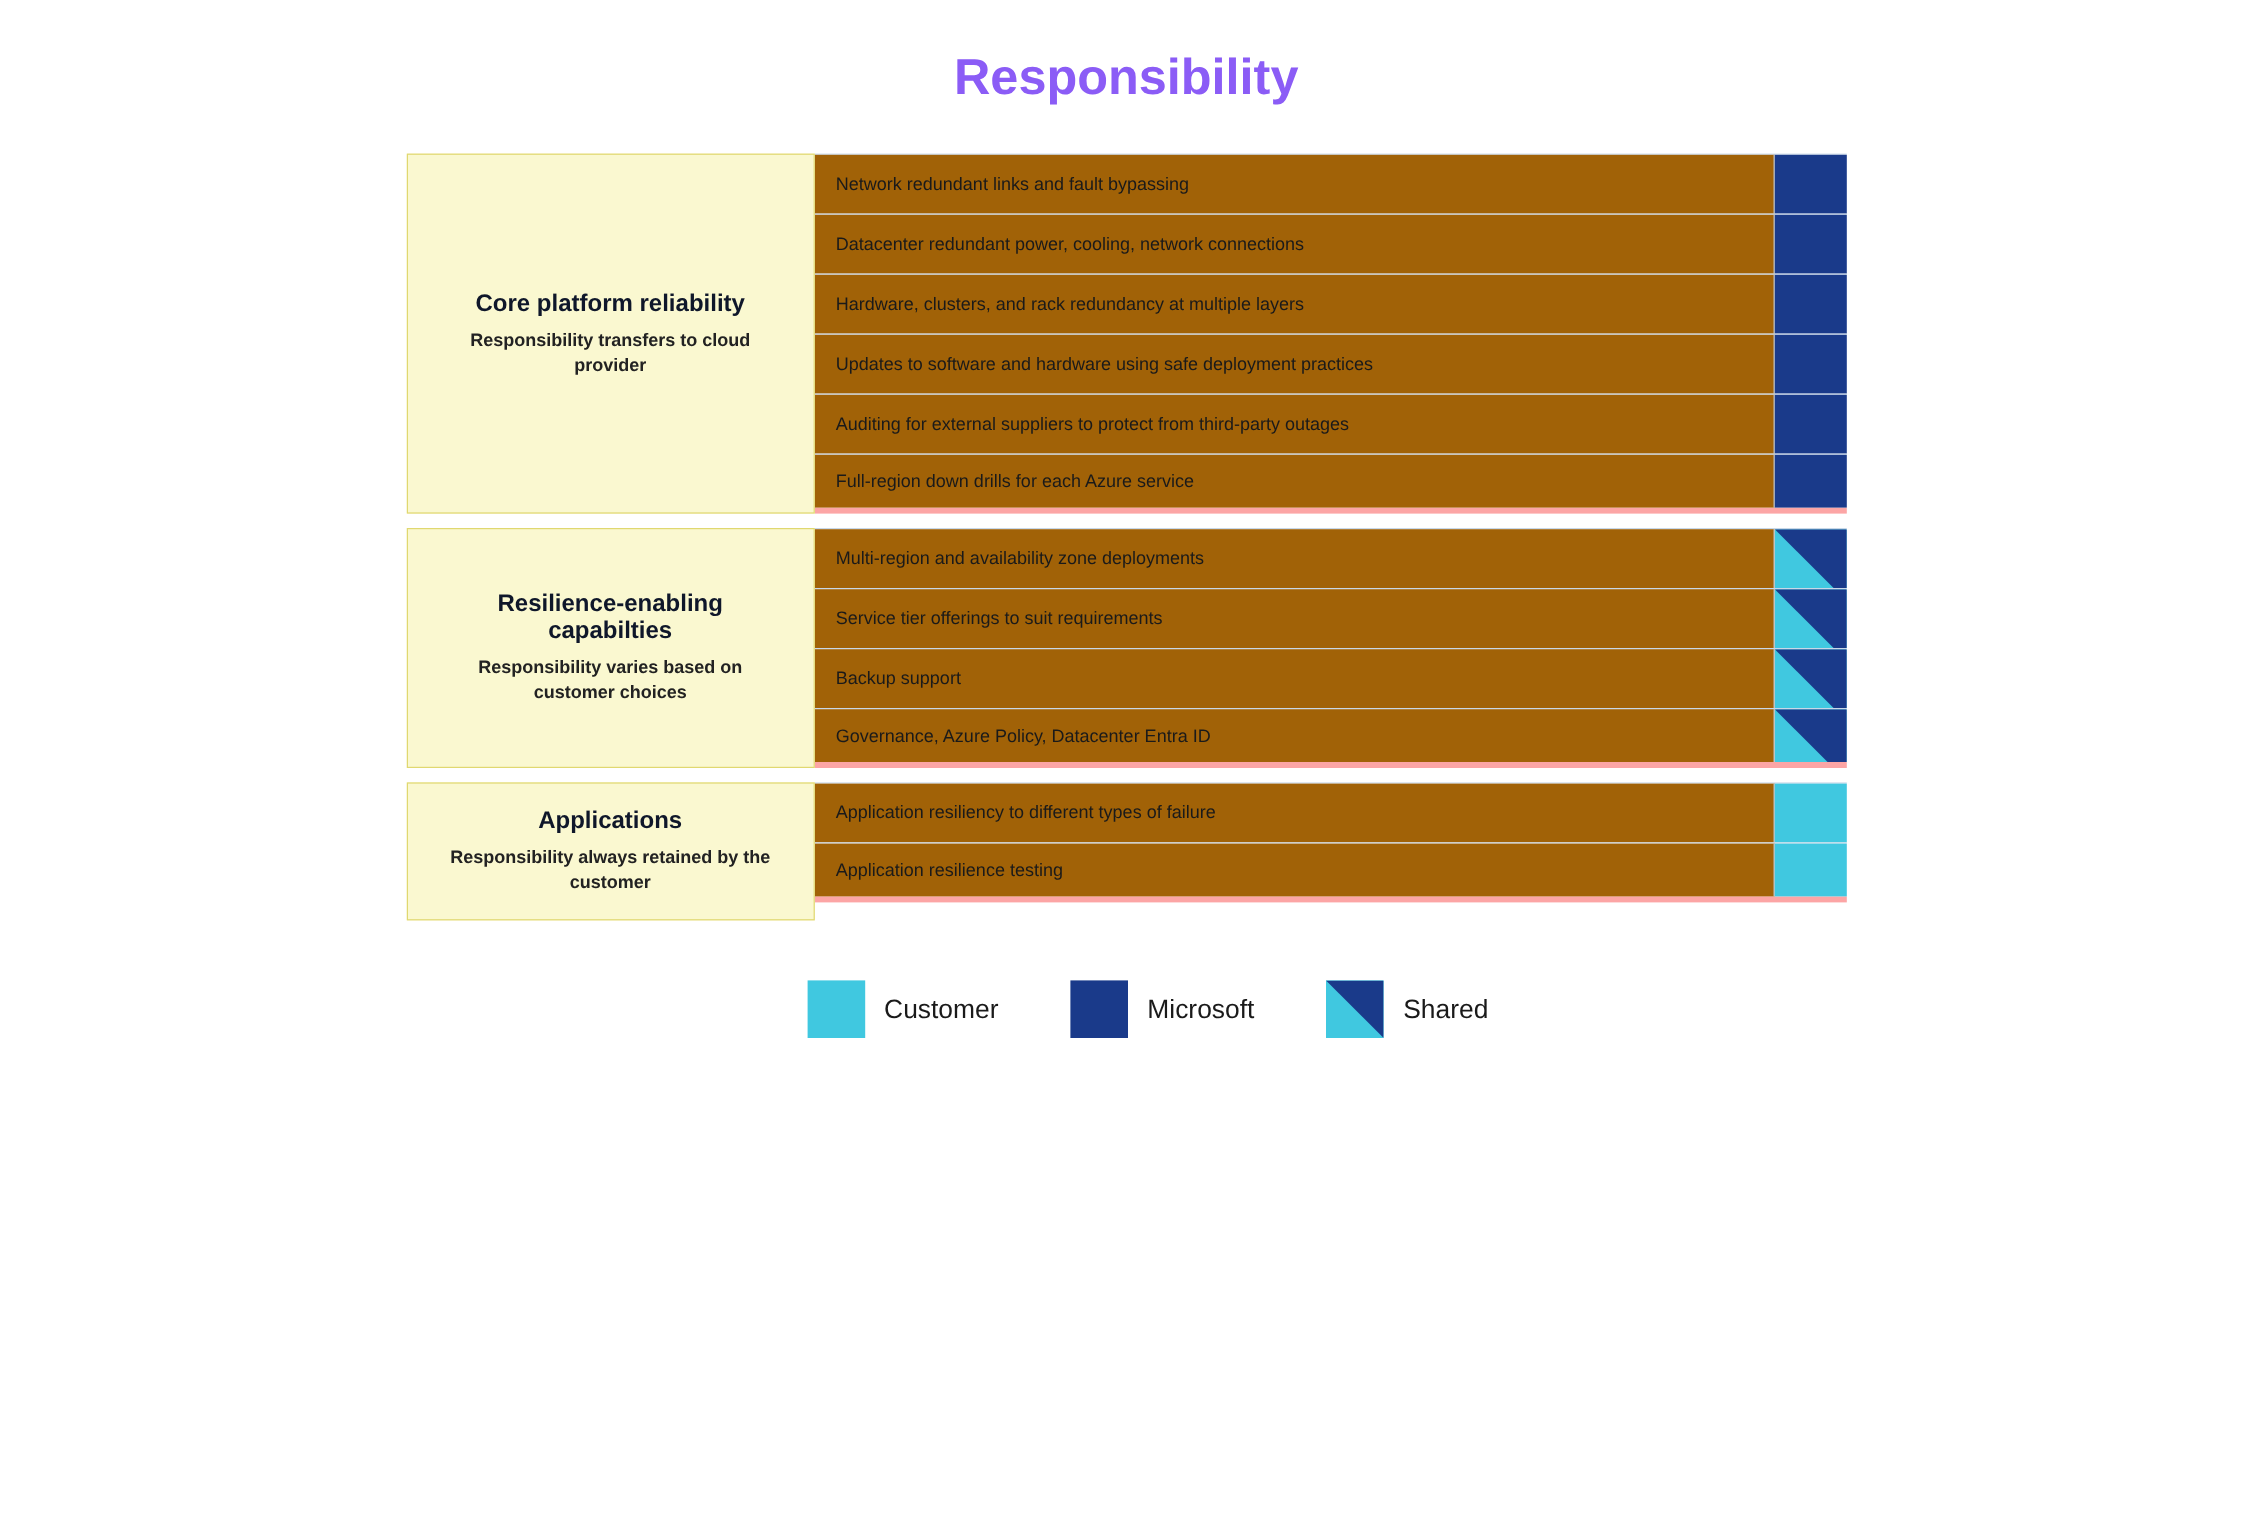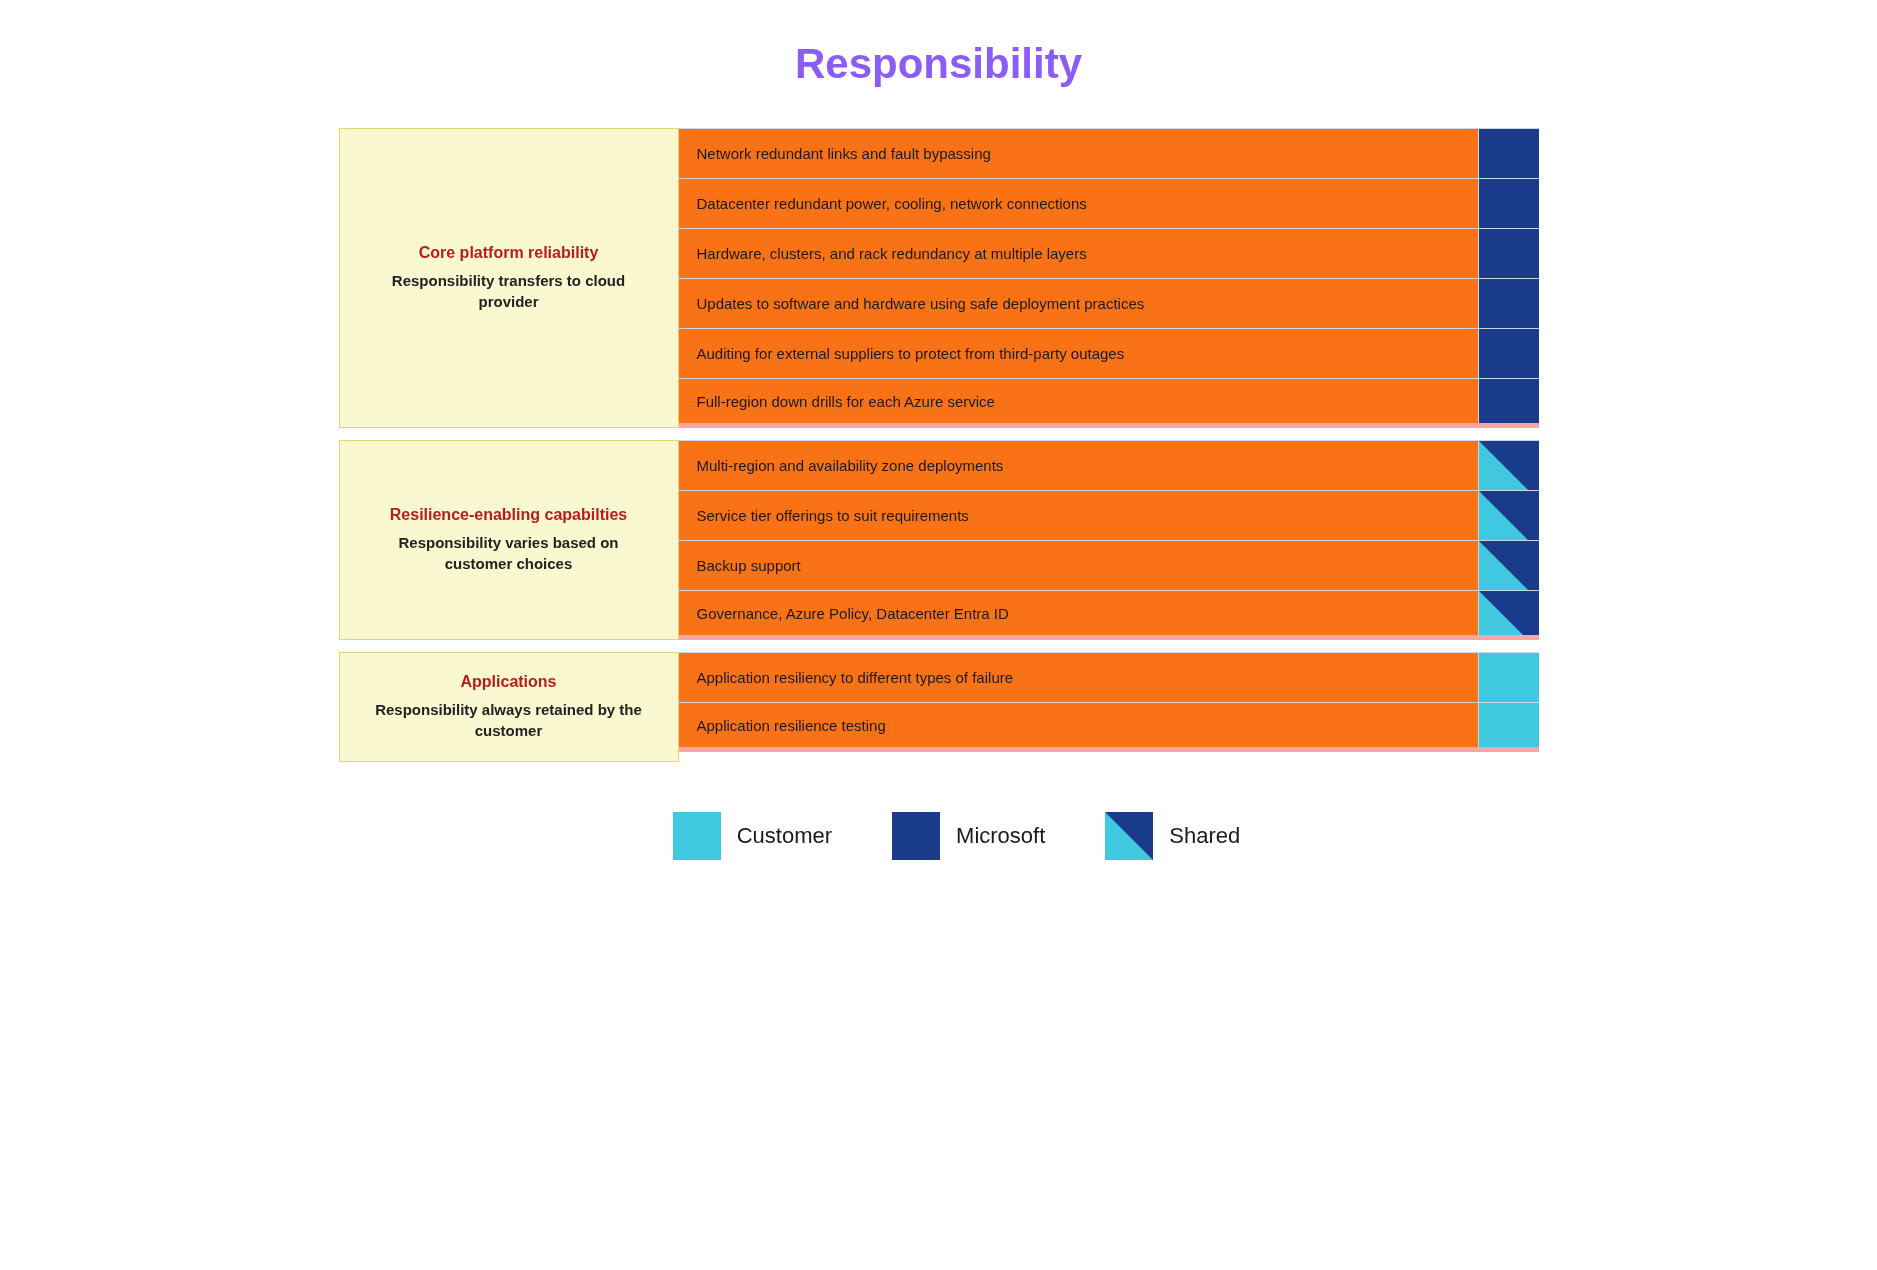--- a/index.html
+++ b/index.html
@@ -43,23 +43,23 @@
       align-items: center;
       justify-content: center;
       text-align: center;
       padding: 20px 30px;
       width: 340px;
       min-width: 340px;
       z-index: 2;
     }
 
     .section-label-box h2 {
-      font-size: 16px;
+      font-size: 20px;
       font-weight: 700;
-      color: #b91c1c;
+      color: #0f172a;
       margin-bottom: 8px;
     }
 
     .section-label-box p {
       font-size: 15px;
       font-weight: 700;
       color: #222;
       line-height: 1.4;
     }
 
@@ -74,21 +74,21 @@
       align-items: stretch;
       border-top: 1px solid #c8d8e8;
       min-height: 50px;
     }
 
     .item-row:last-child {
       border-bottom: 5px solid #fca5a5;
     }
 
     .item-text {
-      background: #f97316;
+      background: #a16207;
       flex: 1;
       padding: 12px 18px;
       font-size: 15px;
       color: #1a1a1a;
       display: flex;
       align-items: center;
       border-right: 1px solid #c8d8e8;
     }
 
     .item-indicator {

